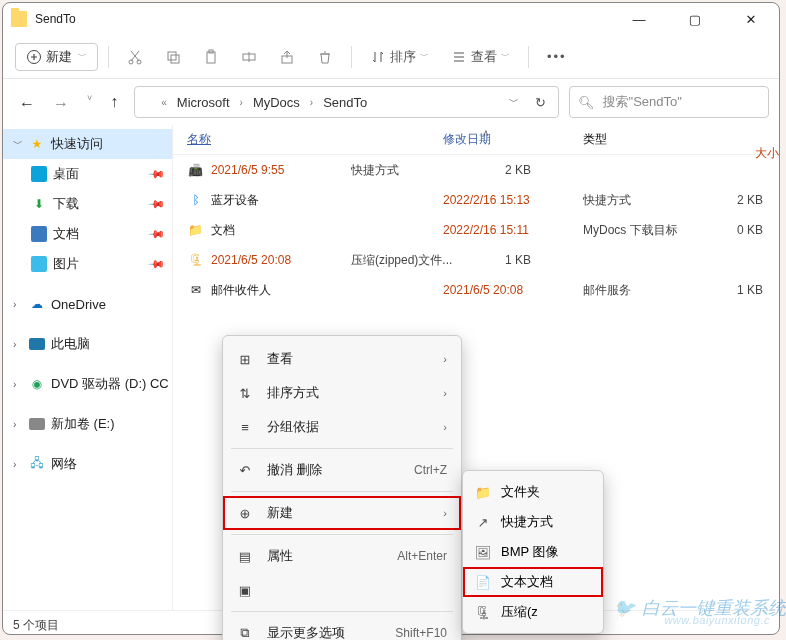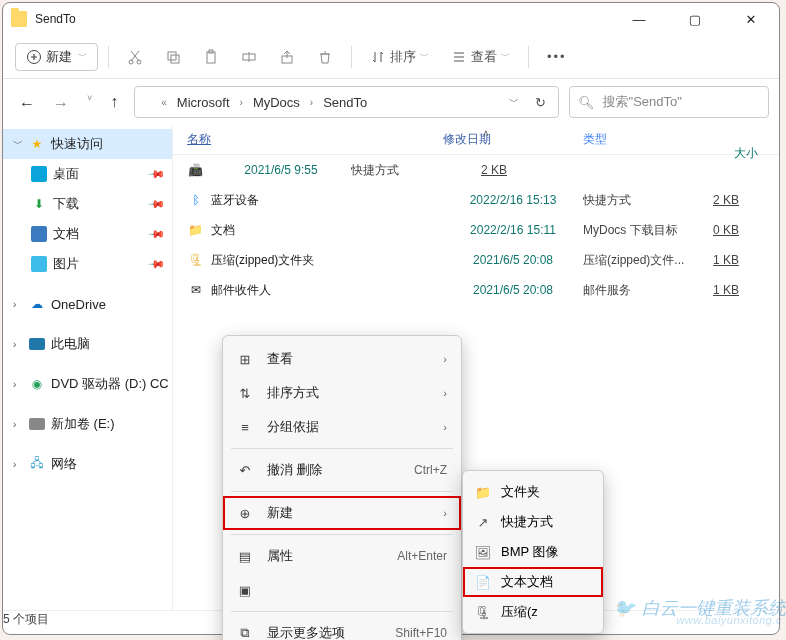--- a/index.html
+++ b/index.html
@@ -38,48 +38,48 @@
 .side-item.sub { padding-left: 28px; }
 .side-item .pin { margin-left: auto; margin-right: 8px; color: #777; font-size: 11px; transform: rotate(45deg);}
 .chev { width: 10px; color: #555; font-size: 10px;}
 .sb-icon { width: 16px; height: 16px; display: inline-flex; align-items:center; justify-content:center; font-size:12px;}
 .iq { color:#f6b500;} .idesk{background:#0aa3da;border-radius:2px;} .idl{color:#20a040;} .idoc{background:#3c7abf;border-radius:2px;} .iimg{background:#3cbce8;border-radius:2px;}
 .ione{color:#0f6ec2;} .ipc{background:#2277aa;border-radius:2px;width:16px;height:12px;} .idvd{color:#22a05a;} .idr{background:#888;border-radius:2px;width:16px;height:12px;} .inet{color:#3aa1cc;}
 
 .main { flex: 1; display: flex; flex-direction: column; min-width: 0; }
 .cols-hdr { height: 30px; display: flex; align-items: center; border-bottom: 1px solid #eee; font-size: 12px; color: #333b80; padding-left: 14px; }
 .cols-hdr .sort-caret { margin:0 auto; color:#555; font-size:10px; position:absolute; left:310px; top:3px;}
-.col-name{ width: 256px; color:#3b5ea8;text-decoration:underline;} .col-date{width:140px; color:#3b5ea8;} .col-type{width:130px; color:#3b82f6;} .col-size{flex:1; text-align:center; color:#0f766e;margin-top:28px;}
+.col-name{ width: 256px; color:#3b5ea8;text-decoration:underline;} .col-date{width:140px; color:#3b5ea8;} .col-type{width:130px; color:#000000;} .col-size{flex:1; text-align:right; color:#c2410c;margin-top:28px;}
 
 .files { flex: 1; font-size: 12px; color: #222; }
 .frow { height: 30px; display: flex; align-items: center; padding-left: 14px; }
 .frow .ficon { width: 18px; height: 16px; margin-right: 6px; display:inline-flex; align-items:center; justify-content:center;}
 .frow .fname { width: 232px; }
-.frow .fdate { width: 140px; color: #0f766e; text-align: center;}
+.frow .fdate { width: 140px; color: #c2410c;}
 .frow .ftype { width: 130px; color: #444; white-space:nowrap; overflow:hidden; text-overflow:ellipsis;}
-.frow .fsize { width: 50px; text-align: left; color:#444;text-decoration:underline;}
-
-.statusbar { height: 24px; border-top: 1px solid #eee; display:flex; align-items:flex-start; font-size:12px; color:#444; padding:0 0;}
+.frow .fsize { width: 50px; text-align: right; color:#444;}
+
+.statusbar { height: 24px; border-top: 1px solid #eee; display:flex; align-items:flex-end; font-size:12px; color:#444; padding:0 10px;}
 
 .ctxmenu { position: absolute; left: 222px; top: 335px; width: 240px; background: #f7f7f7; border: 1px solid #ccc; border-radius: 6px; box-shadow: 0 6px 18px rgba(0,0,0,.25); font-size: 13px; color: #222; padding: 6px 0;}
 .ctxmenu .mi { height: 34px; display:flex; align-items:center; padding: 0 14px; gap: 14px;}
 .ctxmenu .mi .mi-ico { width: 16px; color:#444; display:inline-flex; justify-content:center;}
 .ctxmenu .mi .mi-lbl { flex:1;}
 .ctxmenu .mi .mi-sc { color:#666; font-size:12px;}
 .ctxmenu .mi .mi-arw { color:#666; font-size:11px;}
 .ctxmenu hr { border:none; border-top:1px solid #ddd; margin:4px 8px;}
 .ctxmenu .highlight { outline: 2px solid #d00; outline-offset: -2px;}
 
 .submenu { position: absolute; left: 462px; top: 470px; width: 142px; background: #f7f7f7; border:1px solid #ccc; border-radius:6px; box-shadow:0 6px 18px rgba(0,0,0,.25); font-size:13px; padding:6px 0;}
 .submenu .smi { height: 30px; display:flex; align-items:center; padding:0 12px; gap:10px;}
 .submenu .smi .smi-ico { width:16px; color:#555; display:inline-flex; justify-content:center;}
 .submenu .highlight { outline: 2px solid #d00; outline-offset: -2px;}
 
 .watermark { position: absolute; right: 0px; bottom: 20px; font-size: 18px; color: rgba(0,120,200,.38); display:flex; align-items:center; gap:6px; pointer-events:none; font-style: italic;}
-.watermark .wm-url { position:absolute; right:4px; top:18px; font-size:11px; color:rgba(0,120,200,.25); letter-spacing:.5px; font-style: italic;}
+.watermark .wm-url { position:absolute; right:16px; top:18px; font-size:11px; color:rgba(0,120,200,.25); letter-spacing:.5px; font-style: italic;}
 </style>
 </head>
 <body>
 
 <div class="window">
 
   <div class="titlebar">
     <span class="icon-folder"></span>
     <span class="title">SendTo</span>
     <div class="winbtns">
@@ -266,21 +266,20 @@
           </div>
         <div class="frow">
             <span class="ficon" style="color:#e8b43e">📁</span>
             <span class="fname">文档</span>
             <span class="fdate">2022/2/16 15:11</span>
             <span class="ftype">MyDocs 下载目标</span>
             <span class="fsize">0 KB</span>
           </div>
         <div class="frow">
             <span class="ficon" style="color:#e8b43e">🗜</span>
-            <span class="fname">压缩(zipped)文件夹</span>
             <span class="fdate">2021/6/5 20:08</span>
             <span class="ftype">压缩(zipped)文件...</span>
             <span class="fsize">1 KB</span>
           </div>
         <div class="frow">
             <span class="ficon">✉</span>
             <span class="fname">邮件收件人</span>
             <span class="fdate">2021/6/5 20:08</span>
             <span class="ftype">邮件服务</span>
             <span class="fsize">1 KB</span>

